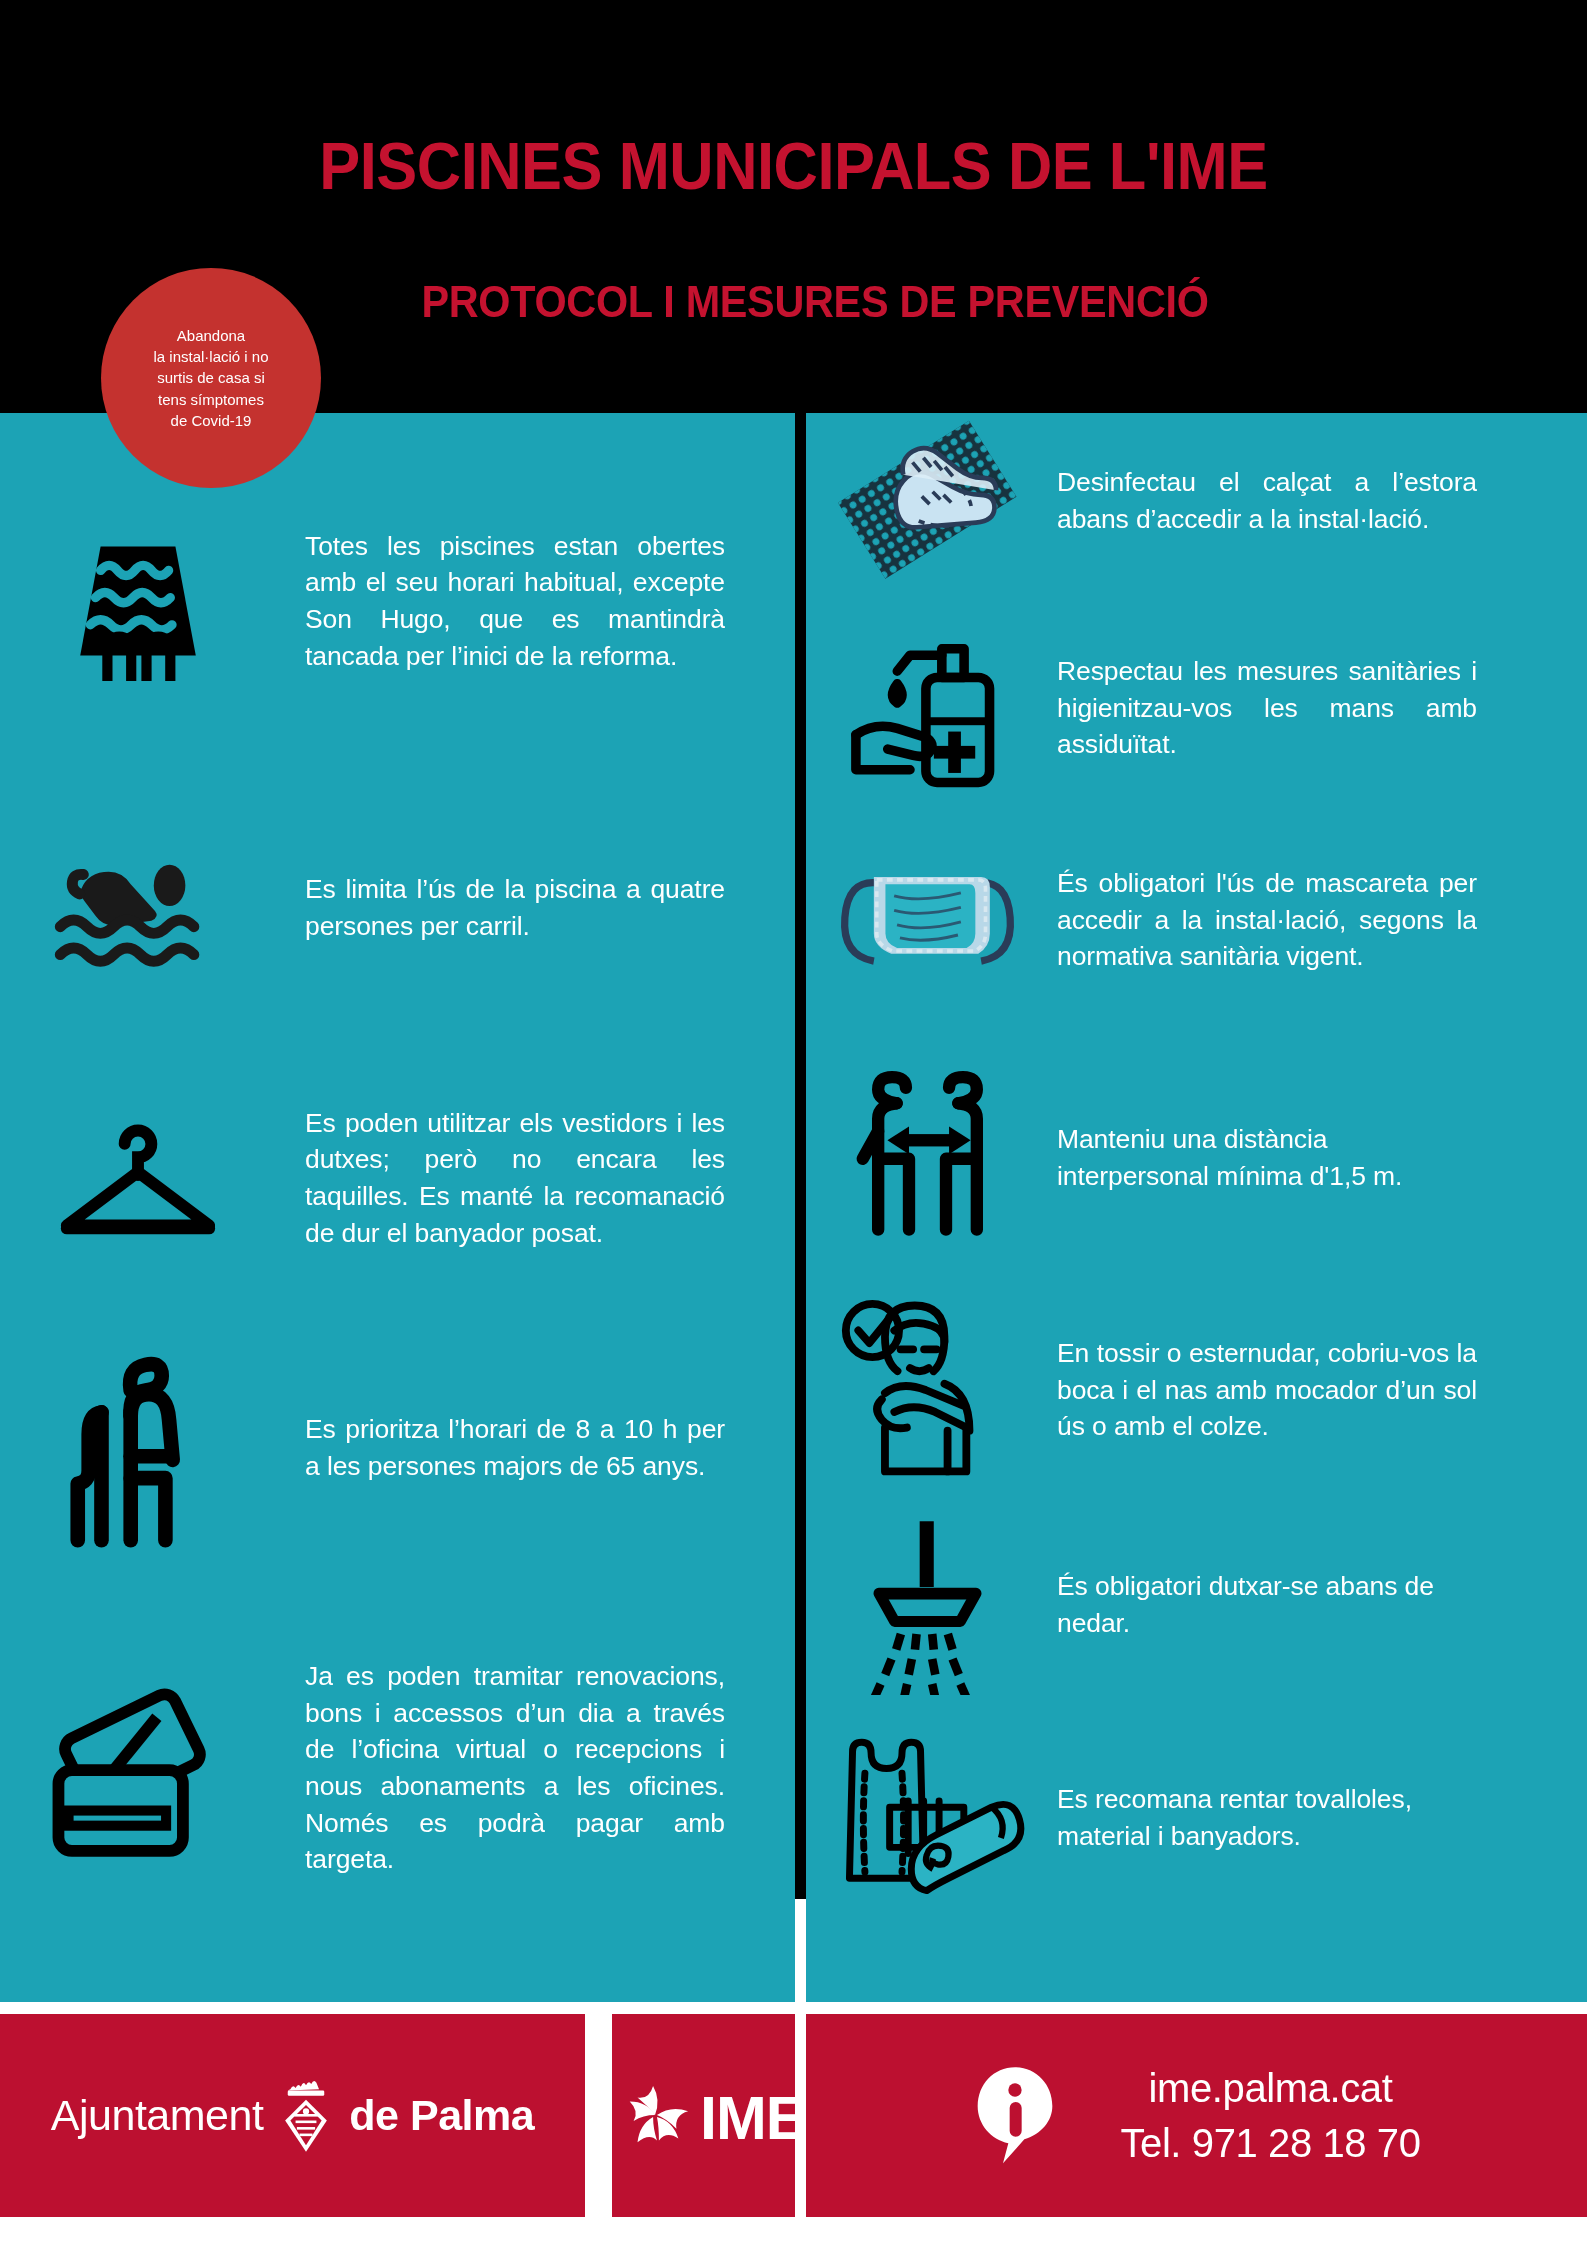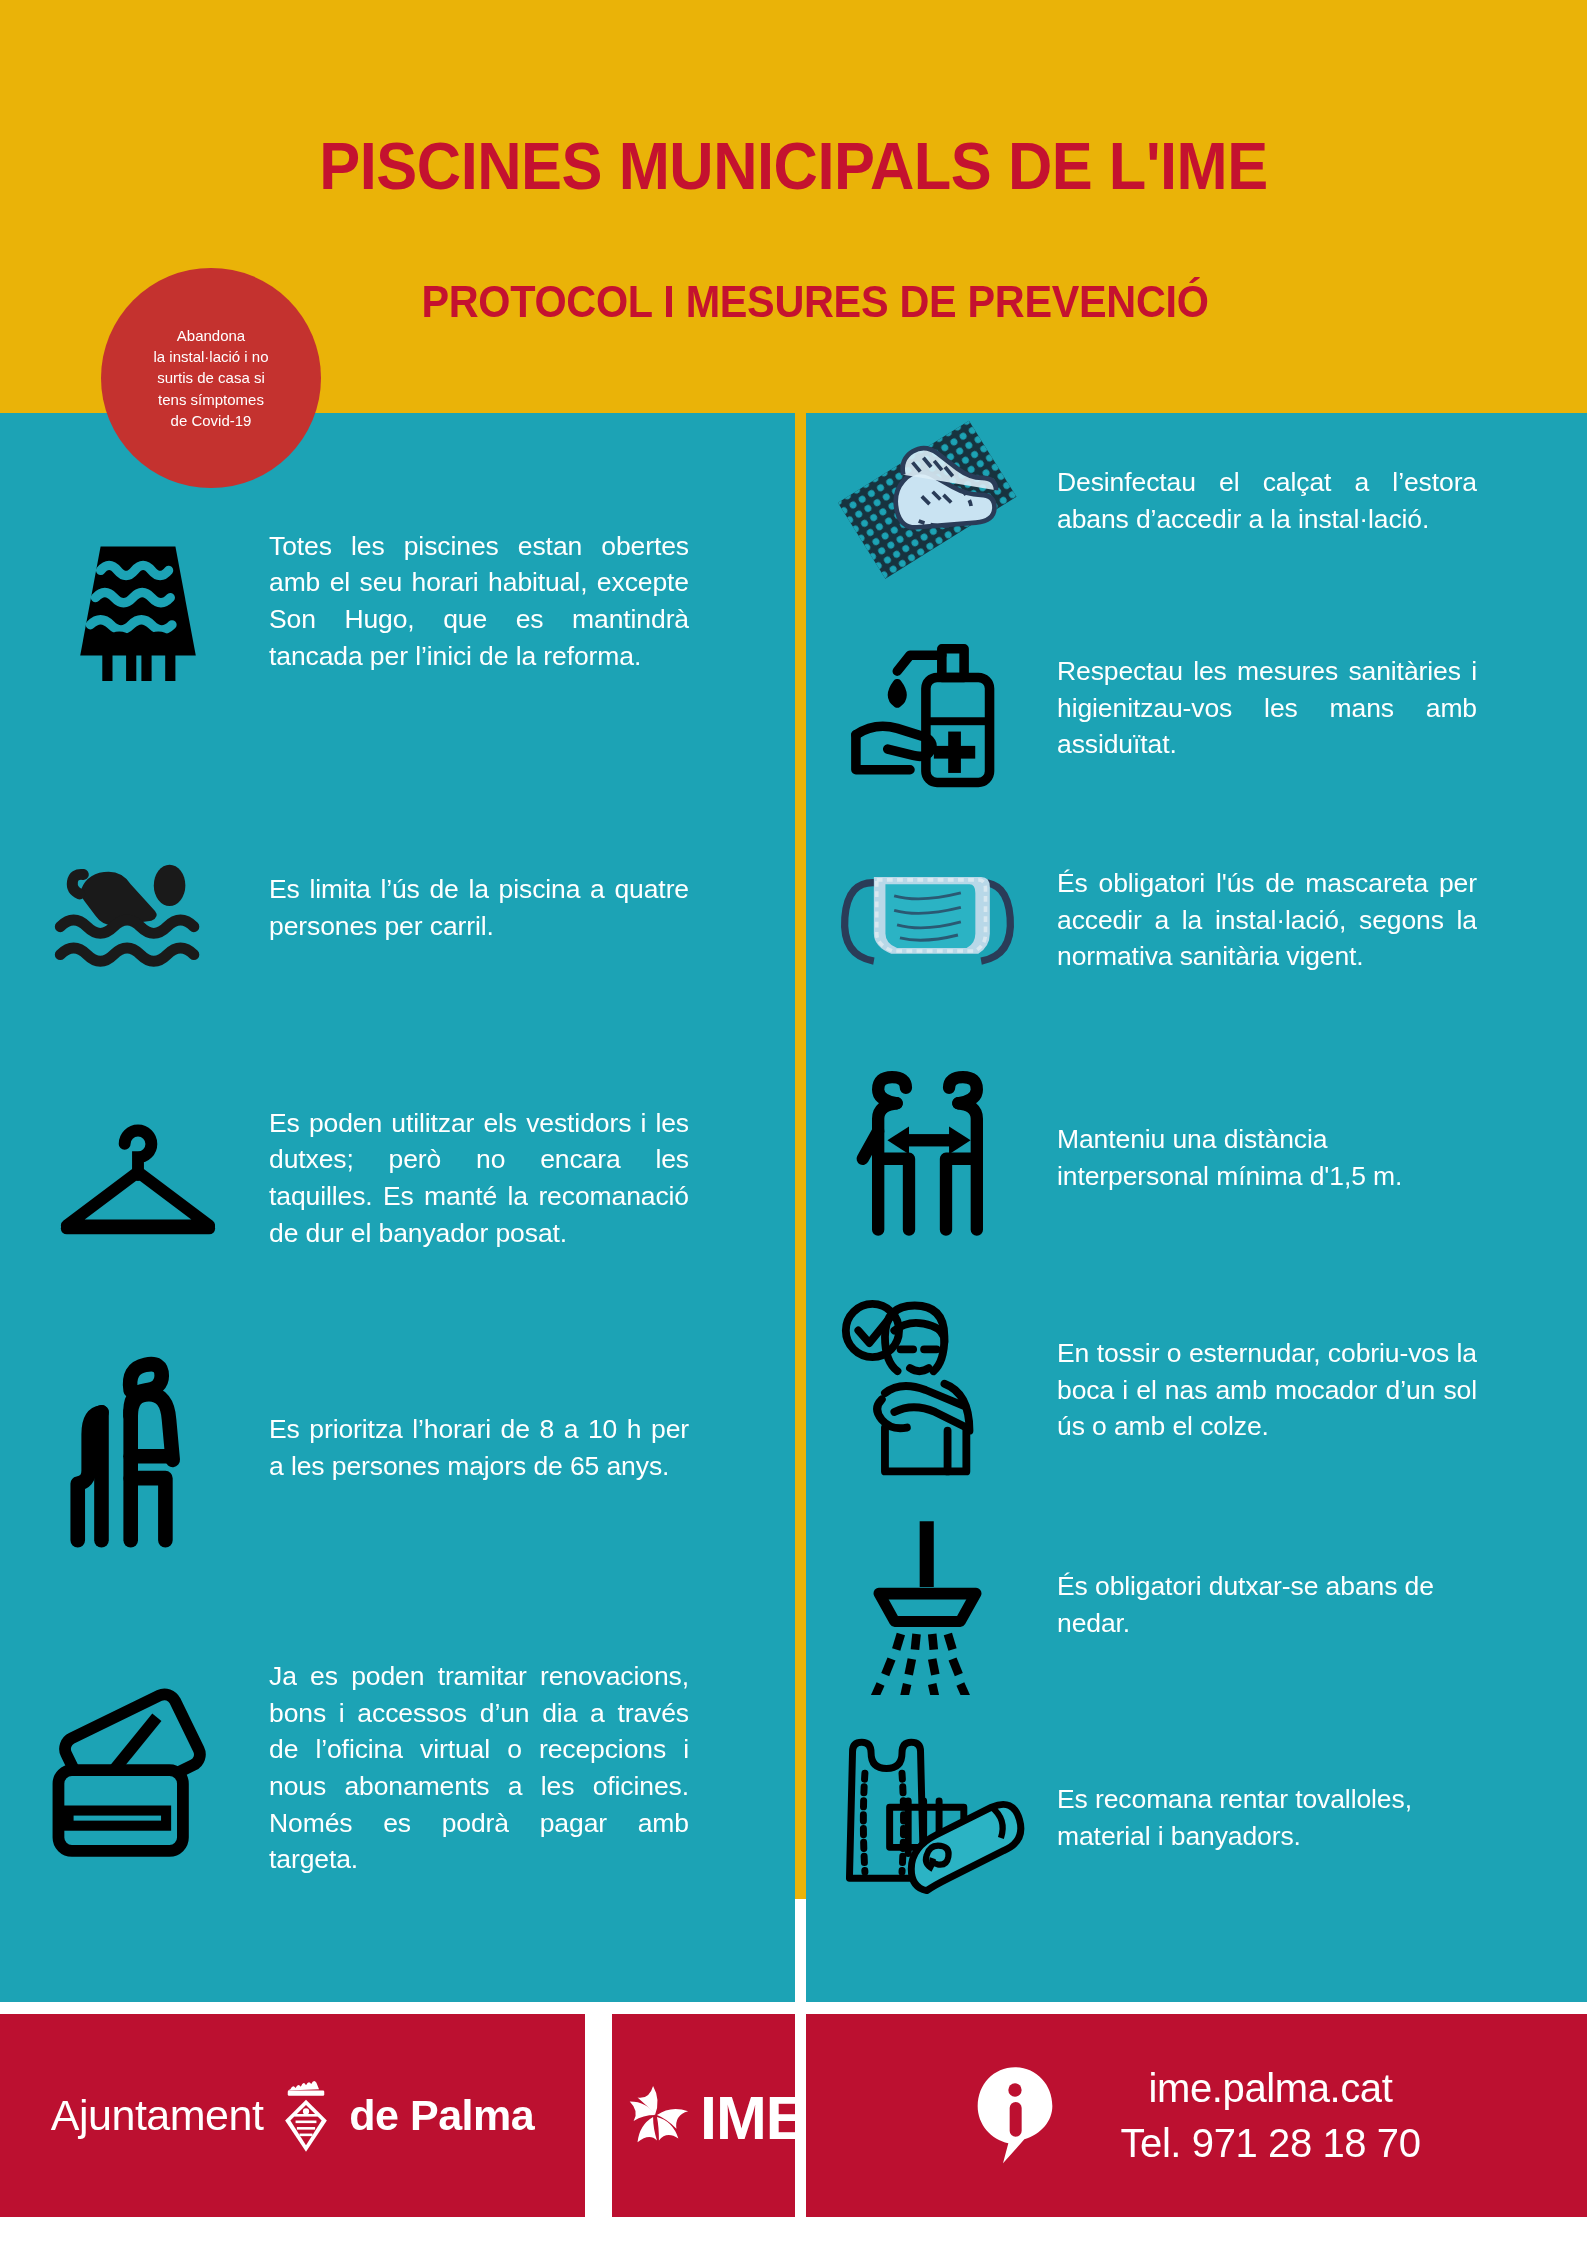--- a/index.html
+++ b/index.html
@@ -10,21 +10,21 @@
     height: 2245px;
     background: #ffffff;
     font-family: "Liberation Sans", sans-serif;
     overflow: hidden;
   }
 
   #poster {
     position: relative;
     width: 1587px;
     height: 1899px;
-    background: #eab308;
+    background: #000000;
   }
 
   
   .main-title {
     position: absolute;
     top: 128px;
     left: 0;
     width: 1587px;
     text-align: center;
     font-size: 66px;
@@ -95,21 +95,21 @@
     color: #ffffff;
     font-size: 26.5px;
     line-height: 1.38;
     text-align: justify;
     text-justify: inter-word;
     letter-spacing: -0.1px;
   }
   .text-cell.nojust { text-align: left; }
 
   
-  #panel-left .row   { left: 30px; width: 745px; }
+  #panel-left .row   { left: 30px; width: 745px; gap: 36px; }
   #panel-left .icon-cell { width: 215px; }
   #panel-left .text-cell { width: 420px; margin-left: 24px; }
 
   
   #panel-right .row  { left: 14px; width: 760px; }
   #panel-right .icon-cell { width: 215px; }
   #panel-right .text-cell { width: 420px; margin-left: 22px; }
 
   
   .footer-bar {

